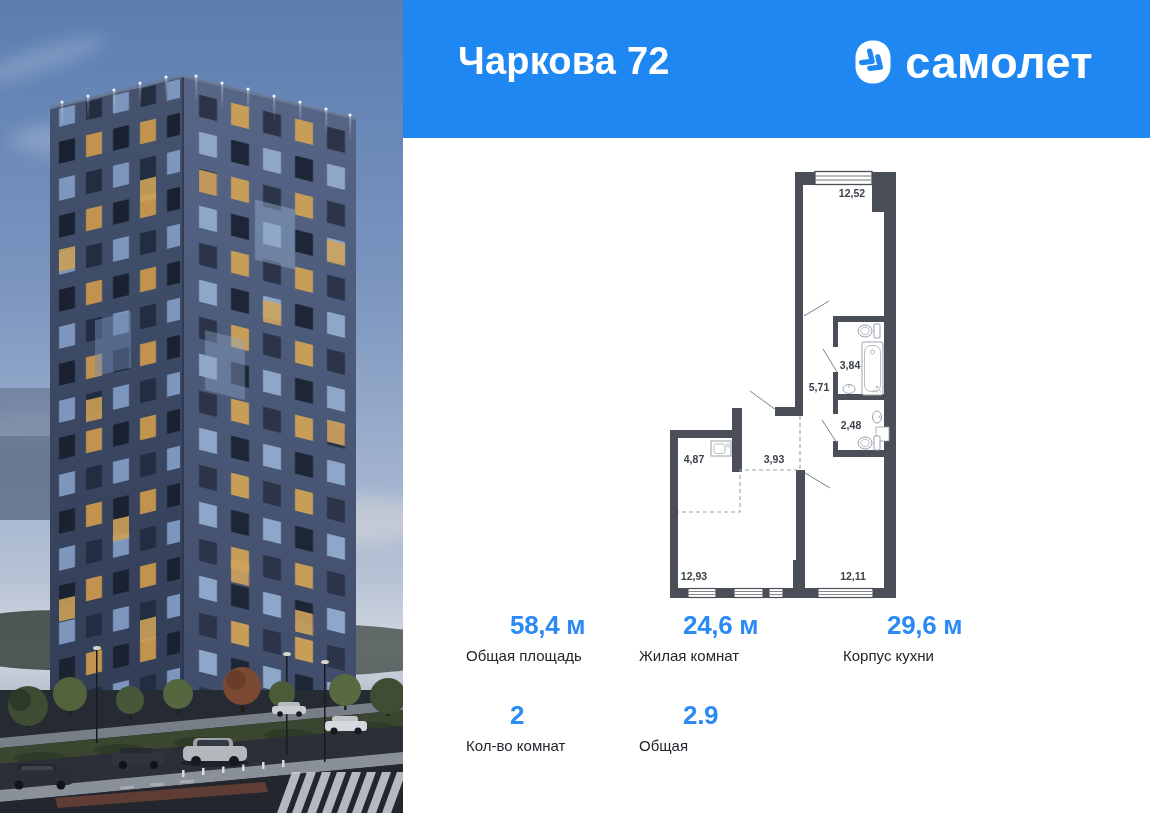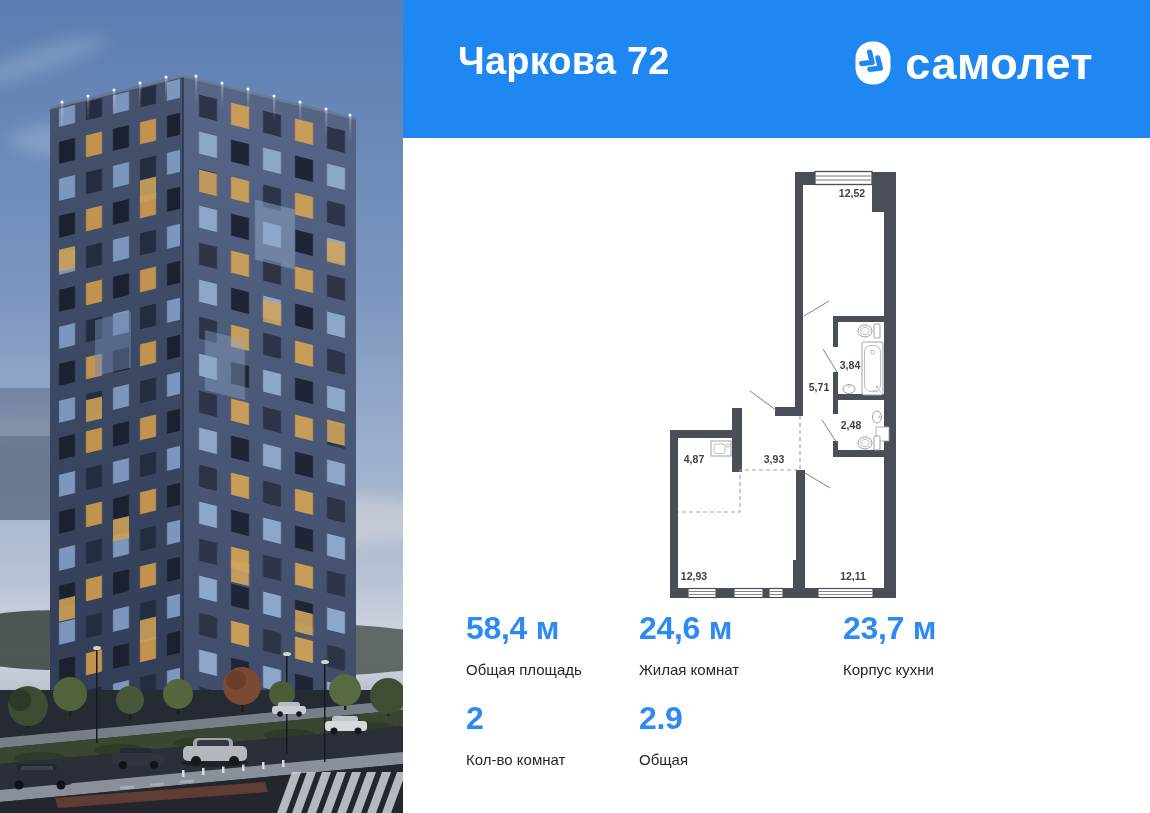--- a/index.html
+++ b/index.html
@@ -5,30 +5,30 @@
   html,body{margin:0;padding:0;background:#e9ebee;}
   .card{position:relative;width:1150px;height:813px;background:#6d28d9;overflow:hidden;
         font-family:"Liberation Sans", sans-serif;}
   
   .photo{position:absolute;left:0;top:0;width:403px;height:813px;}
   .photo svg{display:block;}
   
   .header{position:absolute;left:403px;top:0;width:747px;height:138px;background:#1e87f2;}
   .title{position:absolute;left:55px;top:40px;color:#ffffff;font-size:38px;font-weight:700;
          letter-spacing:.2px;white-space:nowrap;}
-  .brand{position:absolute;right:57px;top:40px;height:46px;display:flex;align-items:center;gap:14px;}
+  .brand{position:absolute;right:57px;top:40px;height:46px;display:flex;gap:14px;}
   .brand-mark{display:block;width:36px;height:44px;}
   .brand-name{color:#ffffff;font-size:45px;font-weight:700;letter-spacing:.5px;line-height:1;}
   
   .content{position:absolute;left:403px;top:138px;width:747px;height:675px;background:#ffffff;}
   .plan{position:absolute;left:237px;top:12px;width:290px;height:470px;}
   .plan text{font-family:"Liberation Sans", sans-serif;font-size:10.5px;font-weight:600;fill:#3d424a;}
   .stat{position:absolute;width:185px;}
-  .stat-value{color:#2b8af3;font-size:32px;font-weight:700;line-height:1;letter-spacing:-.3px;white-space:nowrap;}
-  .stat-label{margin-top:17px;color:#23262c;font-size:15px;font-weight:500;white-space:nowrap;}
+  .stat-value{color:#2b8af3;font-size:26px;font-weight:700;line-height:1;letter-spacing:-.3px;white-space:nowrap;margin-left:44px;}
+  .stat-label{margin-top:9px;color:#23262c;font-size:15px;font-weight:500;white-space:nowrap;}
   .r1{top:474px;} .r2{top:564px;}
   .c1{left:63px;} .c2{left:236px;} .c3{left:440px;}
 </style>
 </head>
 <body>
 
 <div class="card">
 
   <div class="photo">
     <svg width="403" height="813" viewBox="0 0 403 813">
@@ -401,21 +401,21 @@
 
     <div class="stat r1 c1">
       <div class="stat-value">58,4 м</div>
       <div class="stat-label">Общая площадь</div>
     </div>
     <div class="stat r1 c2">
       <div class="stat-value">24,6 м</div>
       <div class="stat-label">Жилая комнат</div>
     </div>
     <div class="stat r1 c3">
-      <div class="stat-value">23,7 м</div>
+      <div class="stat-value">29,6 м</div>
       <div class="stat-label">Корпус кухни</div>
     </div>
     <div class="stat r2 c1">
       <div class="stat-value">2</div>
       <div class="stat-label">Кол-во комнат</div>
     </div>
     <div class="stat r2 c2">
       <div class="stat-value">2.9</div>
       <div class="stat-label">Общая</div>
     </div>

